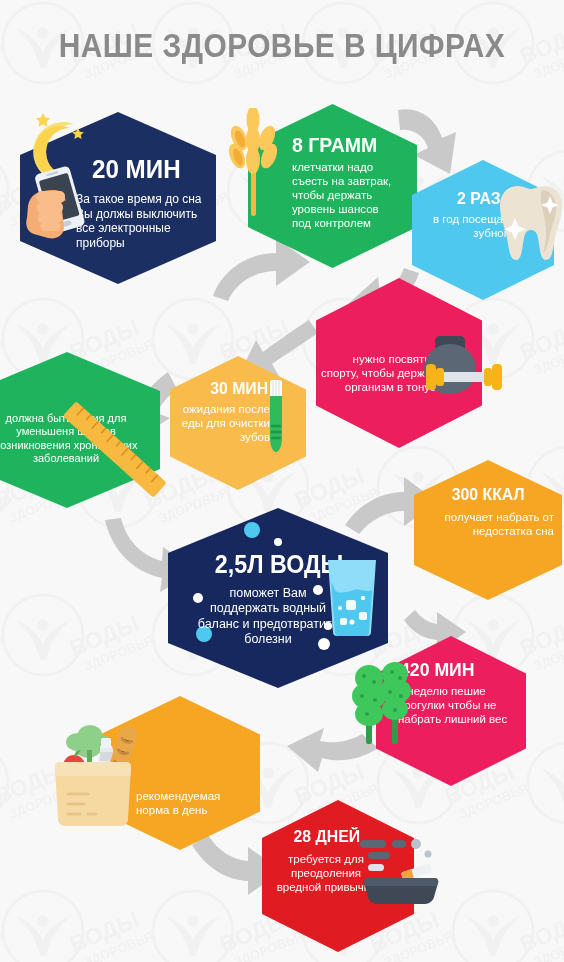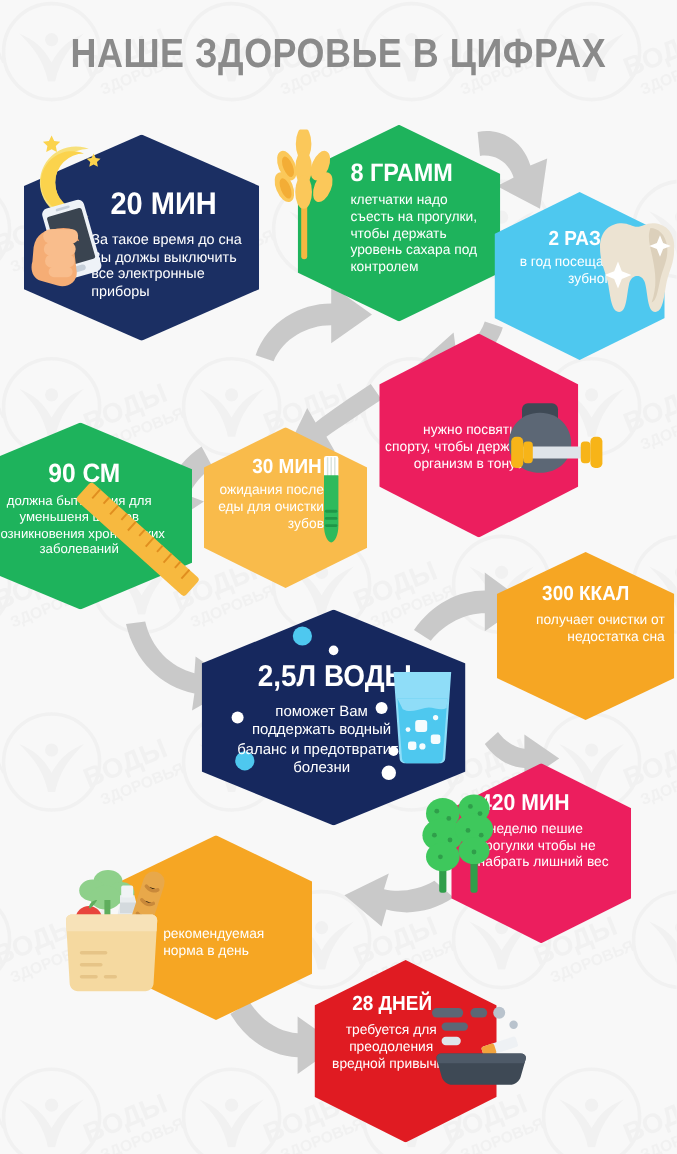--- a/index.html
+++ b/index.html
@@ -524,21 +524,21 @@
       <path d="M31 116 h11 a4.5 4.5 0 0 1 4.5 4.5 a4.5 4.5 0 0 1 -4.5 4.5 h-11 a4.5 4.5 0 0 1 0 -9z" fill="#f9bd8c"></path>
     </svg>
   </div>
 
   <div class="hexwrap" style="left:248px;top:104px;width:169px;height:164px;">
     <div class="hex" style="background:#1eb35c;"></div>
     <div class="tx" style="left:44px;top:30px;width:112px;">
       <div class="bignum" style="font-size:21px;">8 ГРАММ</div>
     </div>
     <div class="tx" style="left:44px;top:56px;width:108px;">
-      <div class="desc" style="font-size:11.5px;">клетчатки надо съесть на прогулки, чтобы держать уровень сахара под контролем</div>
+      <div class="desc" style="font-size:11.5px;">клетчатки надо съесть на завтрак, чтобы держать уровень шансов под контролем</div>
     </div>
   </div>
   <div class="icon" style="left:222px;top:108px;width:62px;height:110px;">
     <svg width="62" height="110" viewBox="0 0 62 110">
       <rect x="29" y="54" width="5" height="54" rx="2.5" fill="#f5b841"></rect>
       <g fill="#fbc85a">
         <ellipse cx="31" cy="12" rx="6.5" ry="14"></ellipse>
         <ellipse cx="17" cy="30" rx="7" ry="13" transform="rotate(-22 17 30)"></ellipse>
         <ellipse cx="45" cy="30" rx="7" ry="13" transform="rotate(22 45 30)"></ellipse>
         <ellipse cx="31" cy="32" rx="7" ry="14"></ellipse>
@@ -588,23 +588,20 @@
         <rect x="8" y="42" width="10" height="26" rx="4"></rect>
         <rect x="18" y="46" width="8" height="18" rx="3"></rect>
         <rect x="66" y="46" width="8" height="18" rx="3"></rect>
         <rect x="74" y="42" width="10" height="26" rx="4"></rect>
       </g>
     </svg>
   </div>
 
   <div class="hexwrap" style="left:-26px;top:352px;width:186px;height:156px;">
     <div class="hex" style="background:#1eb35c;"></div>
-    <div class="tx" style="left:36px;top:32px;width:120px;text-align:center;">
-      <div class="bignum ctr" style="font-size:22px;display:inline-block;">90 СМ</div>
-    </div>
     <div class="tx" style="left:12px;top:60px;width:160px;text-align:center;">
       <div class="desc" style="font-size:11px;">должна быть талия для уменьшеня шансов возникновения хронических заболеваний</div>
     </div>
   </div>
   <div class="icon" style="left:56px;top:398px;width:112px;height:106px;">
     <svg width="112" height="106" viewBox="0 0 112 106">
       <g transform="rotate(42 56 53)">
         <rect x="-4" y="40" width="122" height="20" rx="3" fill="#f7b93f"></rect>
         <g stroke="#e08e1f" stroke-width="1.6">
           <line x1="6" y1="40" x2="6" y2="50"></line>
@@ -648,21 +645,21 @@
       </g>
     </svg>
   </div>
 
   <div class="hexwrap" style="left:414px;top:460px;width:148px;height:140px;">
     <div class="hex" style="background:#f6a623;"></div>
     <div class="tx" style="left:12px;top:26px;width:124px;text-align:center;">
       <div class="bignum ctr" style="font-size:17px;display:inline-block;">300 ККАЛ</div>
     </div>
     <div class="tx" style="left:12px;top:50px;width:128px;text-align:right;">
-      <div class="desc" style="font-size:11.5px;">получает очистки от недостатка сна</div>
+      <div class="desc" style="font-size:11.5px;">получает набрать от недостатка сна</div>
     </div>
   </div>
 
   <div class="hexwrap" style="left:168px;top:508px;width:220px;height:180px;">
     <div class="hex" style="background:#16285e;"></div>
     <svg class="hexcontent" width="220" height="180" viewBox="0 0 220 180">
       <circle cx="84" cy="22" r="8" fill="#4ec8ef"></circle>
       <circle cx="110" cy="34" r="4" fill="#ffffff"></circle>
       <circle cx="30" cy="90" r="5" fill="#ffffff"></circle>
       <circle cx="36" cy="126" r="8" fill="#4ec8ef"></circle>
@@ -725,21 +722,21 @@
         <circle cx="42" cy="32" r="2"></circle>
           <circle cx="53" cy="36" r="2"></circle>
         <circle cx="47" cy="50" r="2"></circle>
       </g>
     </svg>
   </div>
 
   <div class="hexwrap" style="left:100px;top:696px;width:160px;height:154px;">
     <div class="hex" style="background:#f6a623;"></div>
     <div class="tx" style="left:36px;top:76px;width:112px;">
-      <div class="desc" style="font-size:11.5px;">рекомендуемая норма в день</div>
+      <div class="desc" style="font-size:11.5px;margin-top:17px;">рекомендуемая норма в день</div>
     </div>
   </div>
   <div class="icon" style="left:54px;top:718px;width:92px;height:110px;">
     <svg width="92" height="110" viewBox="0 0 92 110">
       <g fill="#8ed08a">
         <ellipse cx="36" cy="16" rx="12" ry="9"></ellipse>
         <ellipse cx="23" cy="24" rx="11" ry="9"></ellipse>
         <ellipse cx="47" cy="26" rx="11" ry="9"></ellipse>
         <ellipse cx="34" cy="30" rx="13" ry="10"></ellipse>
       </g>

